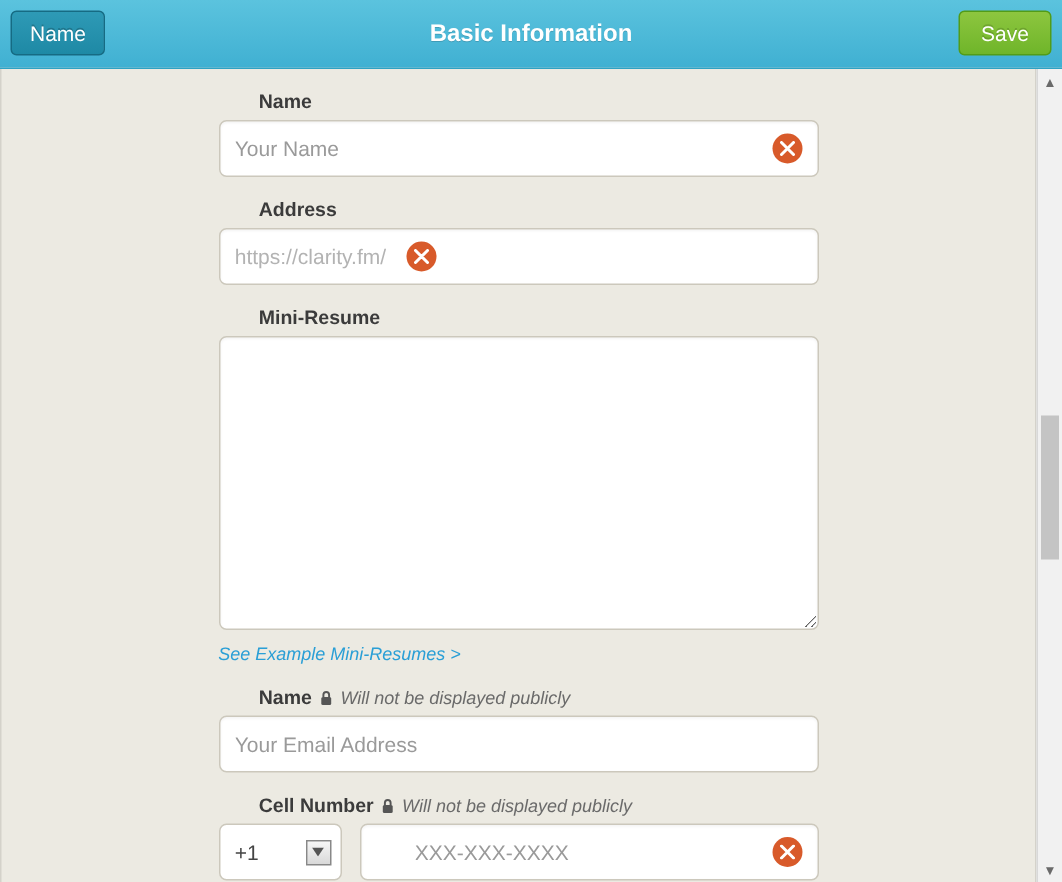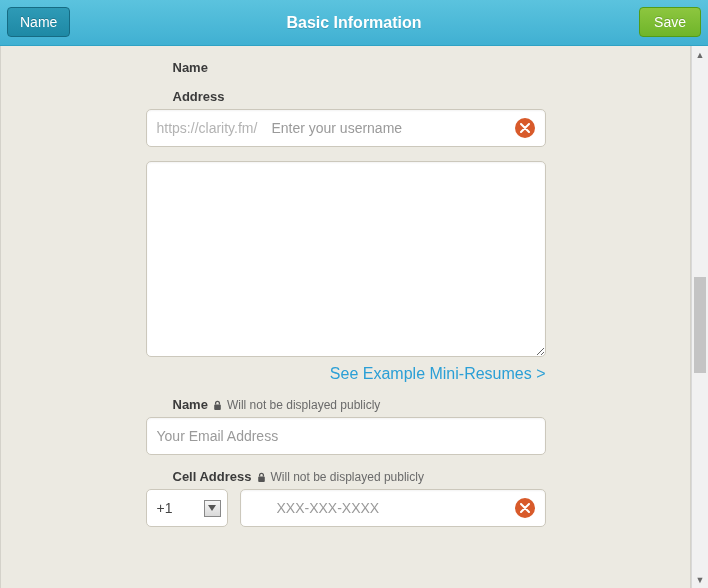--- a/index.html
+++ b/index.html
@@ -70,20 +70,21 @@
     font-weight: bold;
     color: #3b3b3b;
     margin-bottom: 5px;
     display: flex;
     align-items: center;
     gap: 5px;
     margin-left: 27px;
   }
   .label .hint {
     font-weight: normal;
+    font-style: italic;
     color: #6a6a6a;
     font-size: 12px;
   }
   .input-wrap {
     position: relative;
     background: #fff;
     border: 1px solid #ccc8bc;
     border-radius: 5px;
     height: 38px;
     display: flex;
@@ -125,25 +126,25 @@
     resize: both;
     padding: 8px;
     font-size: 14px;
     font-family: inherit;
     background: #fff;
     box-shadow: inset 0 1px 2px rgba(0,0,0,0.05);
     outline: none;
   }
   .example-link {
     display: block;
-    text-align: right;
-    font-size: 16px;
+    font-size: 12px;
     color: #2a9fd6;
     margin-top: 4px;
     cursor: pointer;
+    font-style: italic;
   }
   .lock-icon {
     width: 9px; height: 11px;
     display: inline-block;
   }
   .cell-row {
     display: flex;
     gap: 12px;
   }
   .code-select {
@@ -205,36 +206,44 @@
   <button class="btn-back">Name</button>
   <div class="header-title">Basic Information</div>
   <button class="btn-save">Save</button>
 </div>
 
 <div class="content-wrap">
   <div class="form">
 
     <div class="group">
       <div class="label">Name</div>
-    </div>
-
-    <div class="group">
-      <div class="label">Address</div>
       <div class="input-wrap">
-        <span class="prefix">https://clarity.fm/</span>
-        <input type="text" placeholder="Enter your username" style="">
+        <input type="text" placeholder="Your Name" style="">
         <span class="clear-icon">
           <svg viewBox="0 0 10 10">
               <path d="M1 1 L9 9 M9 1 L1 9" stroke="#fff" stroke-width="2" stroke-linecap="round"></path>
             </svg>
         </span>
       </div>
     </div>
 
     <div class="group">
+      <div class="label">Address</div>
+      <div class="input-wrap">
+        <span class="prefix">https://clarity.fm/</span>
+        <span class="clear-icon">
+          <svg viewBox="0 0 10 10">
+              <path d="M1 1 L9 9 M9 1 L1 9" stroke="#fff" stroke-width="2" stroke-linecap="round"></path>
+            </svg>
+        </span>
+      </div>
+    </div>
+
+    <div class="group">
+      <div class="label">Mini-Resume</div>
       <textarea class="resume" style=""></textarea>
       <a class="example-link">See Example Mini-Resumes &gt;</a>
     </div>
 
     <div class="group">
       <div class="label">
         <span>Name</span>
         <span class="lock-icon">
           <svg viewBox="0 0 9 11">
               <rect x="1.2" y="4.6" width="6.6" height="5.4" rx="1" fill="#555"></rect>
@@ -243,21 +252,21 @@
         </span>
         <span class="hint">Will not be displayed publicly</span>
       </div>
       <div class="input-wrap">
         <input type="text" placeholder="Your Email Address" style="">
       </div>
     </div>
 
     <div class="group">
       <div class="label">
-        <span>Cell Address</span>
+        <span>Cell Number</span>
         <span class="lock-icon">
           <svg viewBox="0 0 9 11">
               <rect x="1.2" y="4.6" width="6.6" height="5.4" rx="1" fill="#555"></rect>
               <path d="M2.6 4.6 V3.2 a1.9 1.9 0 0 1 3.8 0 V4.6" fill="none" stroke="#555" stroke-width="1.3"></path>
             </svg>
         </span>
         <span class="hint">Will not be displayed publicly</span>
       </div>
       <div class="cell-row">
         <div class="code-select">

